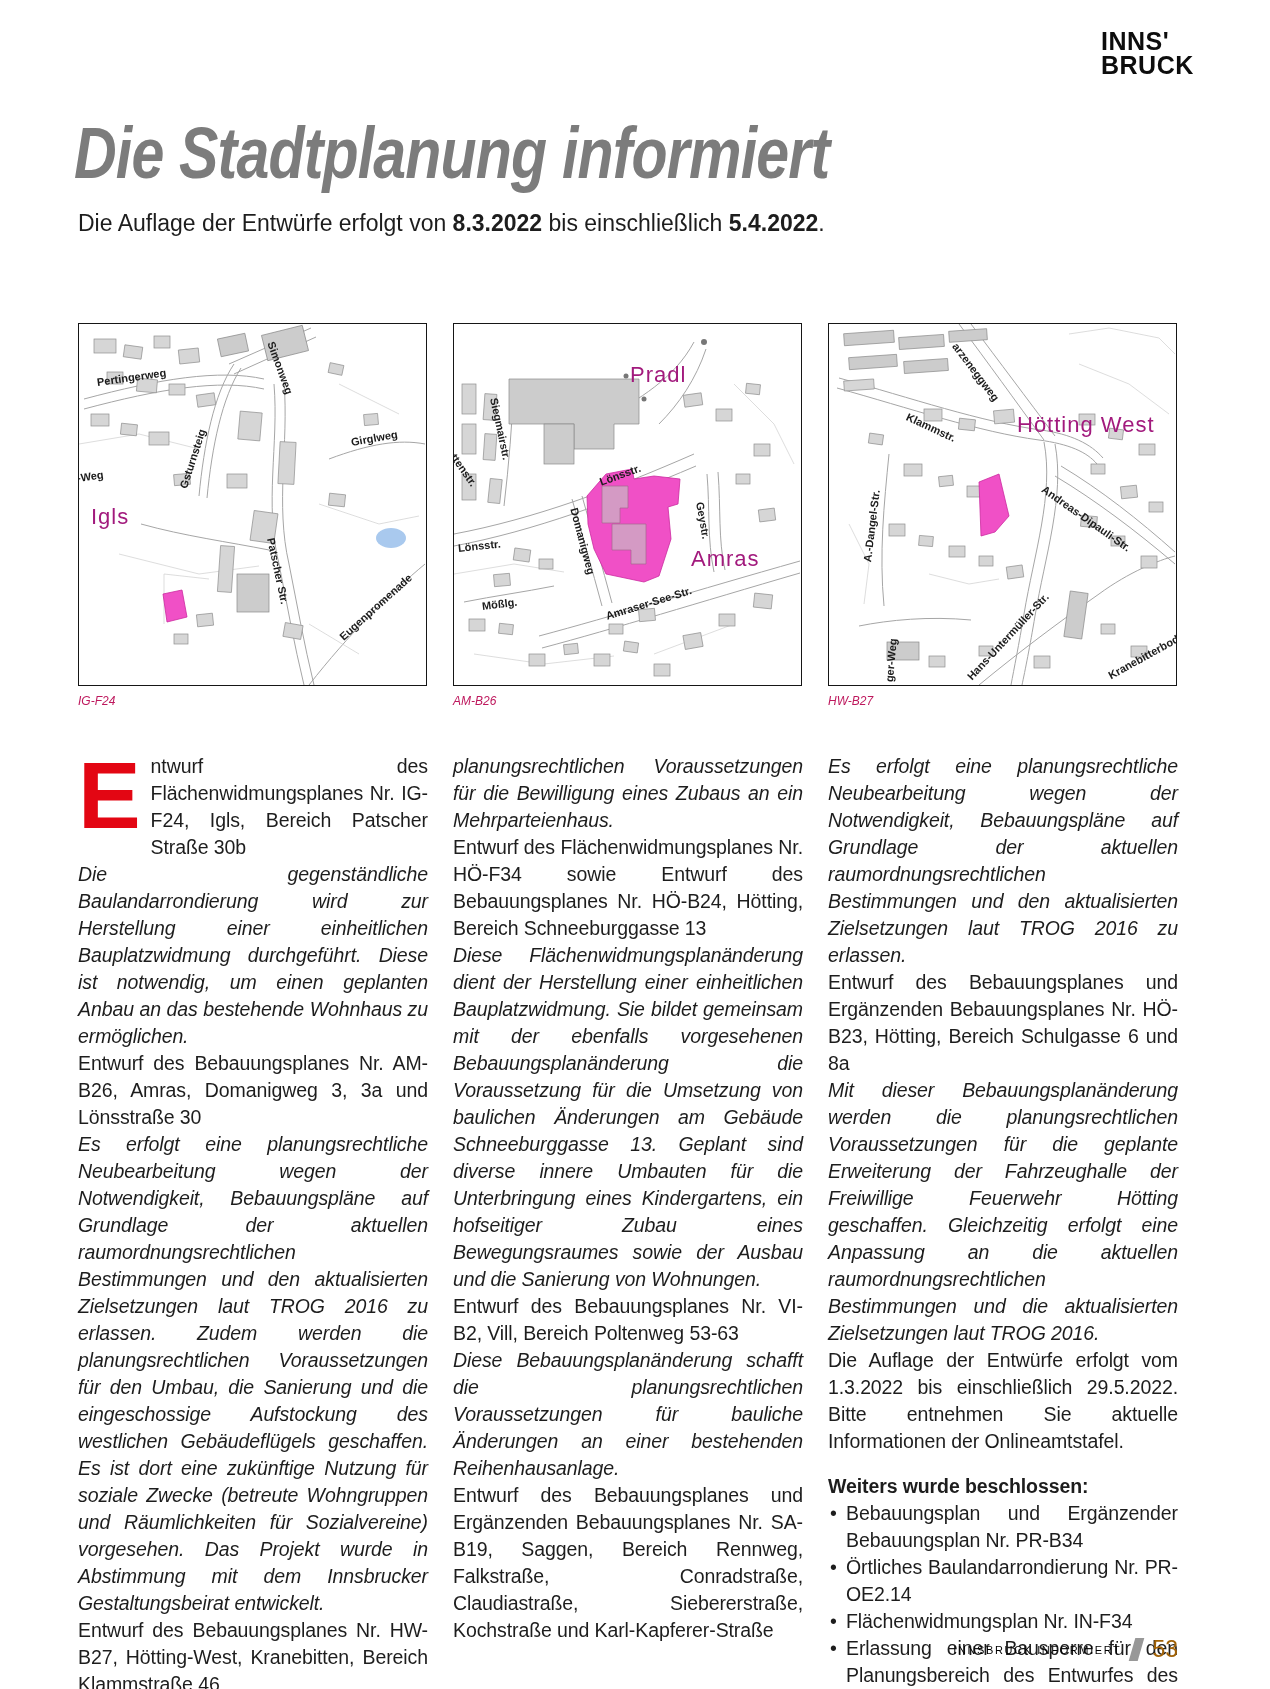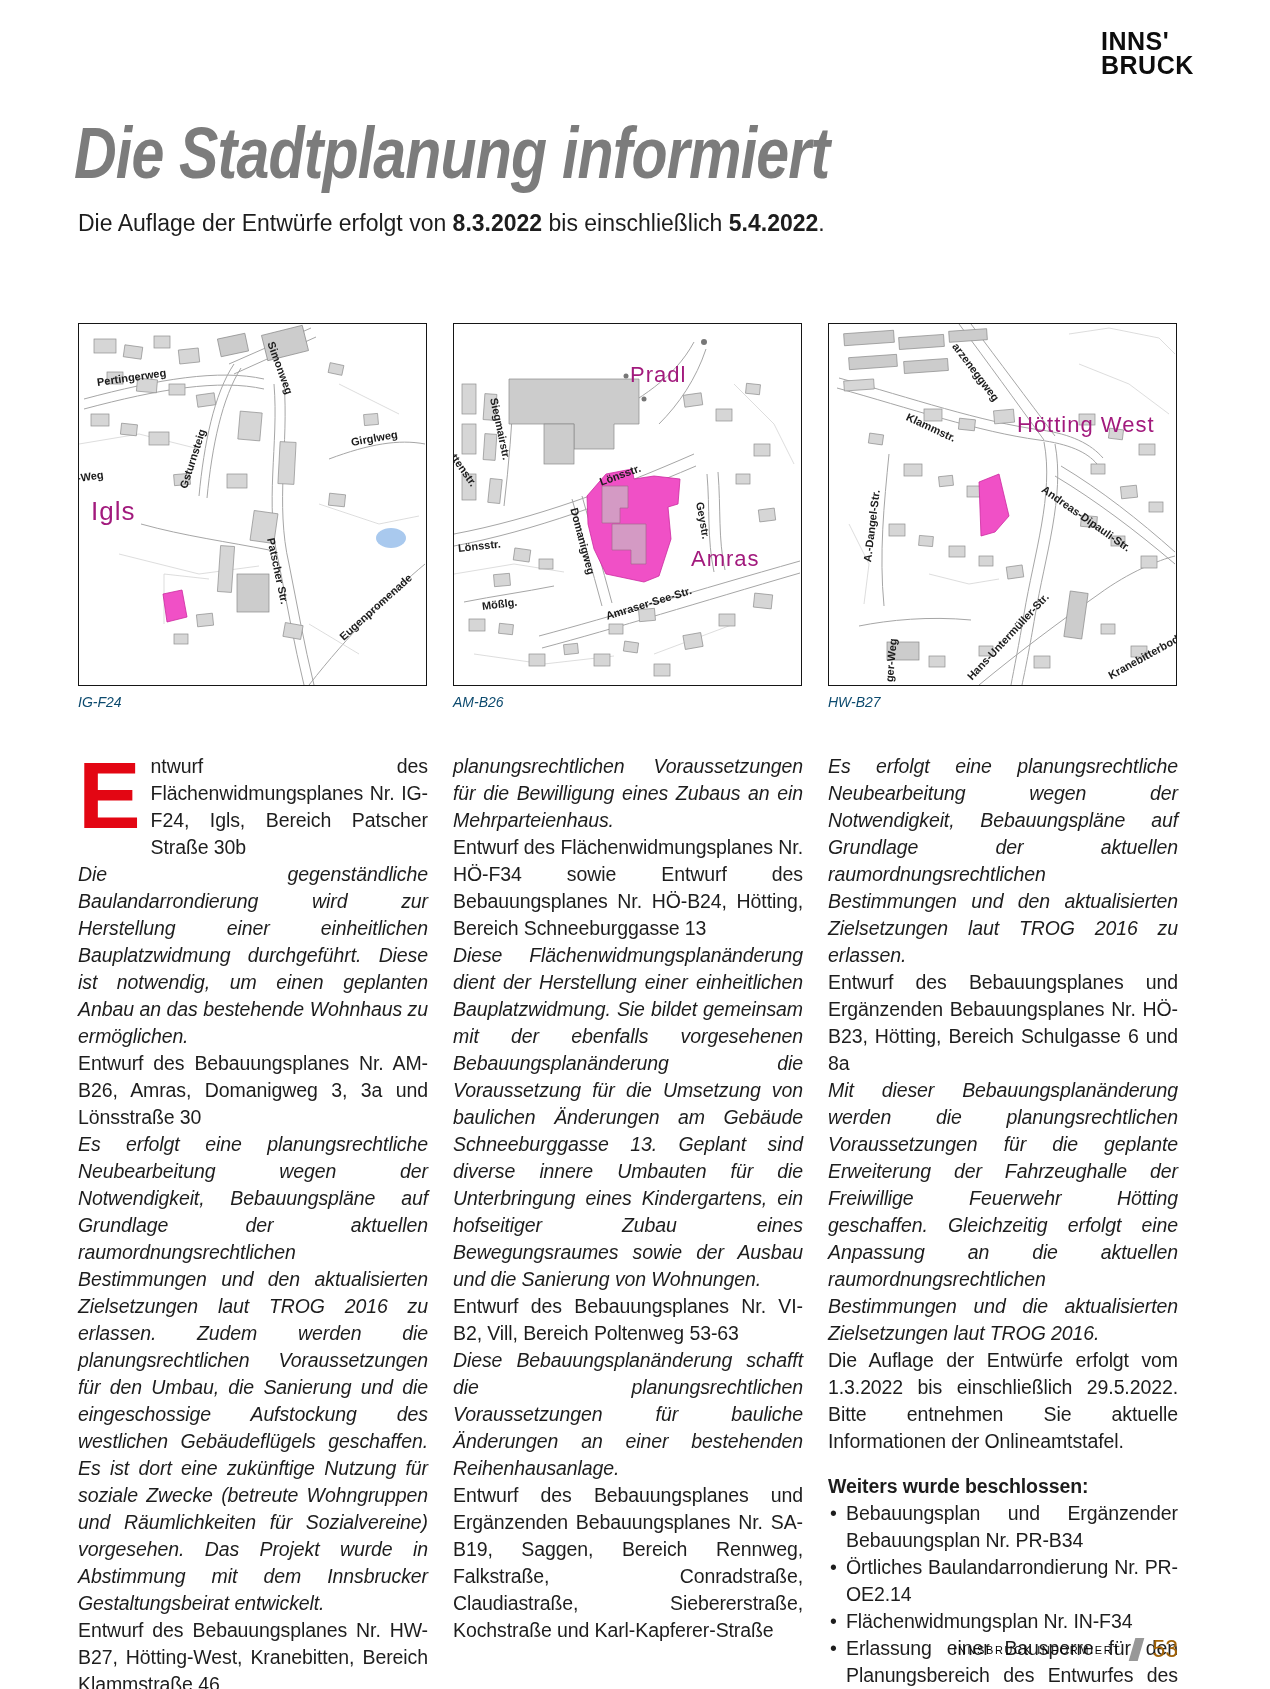--- a/index.html
+++ b/index.html
@@ -20,21 +20,21 @@
   
   .maps-row{position:absolute;left:78px;top:323px;width:1100px;display:flex;gap:25px;}
   .map-block{width:350px;}
   .map-frame{position:relative;width:347px;height:361px;border:1.5px solid #161616;
     background:#fff;overflow:hidden;}
   .map-frame svg{position:absolute;left:0;top:0;}
   .st-label{position:absolute;font-size:11px;font-weight:bold;color:#1c1c1c;
     white-space:nowrap;transform-origin:left center;}
   .area-label{position:absolute;font-size:22px;color:#a21a7d;white-space:nowrap;
     letter-spacing:1px;}
-  .map-caption{margin-top:8px;font-style:italic;font-size:14px;color:#0c4a6e;}
+  .map-caption{margin-top:8px;font-style:italic;font-size:12px;color:#be185d;}
   
   .columns{position:absolute;left:78px;top:753px;width:1100px;display:flex;gap:25px;}
   .col{width:350px;font-size:19.5px;line-height:27px;text-align:justify;
     letter-spacing:-0.1px;}
   .col p{margin:0;}
   .col p.it{font-style:italic;}
   .col p.bold-head{font-weight:bold;margin-top:18px;}
   .dropcap{float:left;color:#e30613;font-weight:bold;font-size:94px;line-height:76px;
     margin:5px 10px 2px 0;}
   ul.decisions{margin:0;padding:0;list-style:none;}
@@ -116,21 +116,21 @@
         <ellipse class="pond" cx="312" cy="214" rx="15" ry="10"></ellipse>
         <polygon class="pink" points="84,270 103,266 108,293 88,298"></polygon>
       </svg>
       <span class="st-label" style="left:18px;top:52px;transform:rotate(-8deg);">Pertingerweg</span>
       <span class="st-label" style="left:192px;top:12px;transform:rotate(70deg);">Simonweg</span>
       <span class="st-label" style="left:104px;top:158px;transform:rotate(-72deg);">Gsturnsteig</span>
       <span class="st-label" style="left:272px;top:112px;transform:rotate(-10deg);">Girglweg</span>
       <span class="st-label" style="left:-2px;top:148px;transform:rotate(-8deg);">-Weg</span>
       <span class="st-label" style="left:192px;top:208px;transform:rotate(78deg);">Patscher Str.</span>
       <span class="st-label" style="left:262px;top:308px;transform:rotate(-42deg);">Eugenpromenade</span>
-      <span class="area-label" style="left:12px;top:172px;font-size:26px;">Igls</span>
+      <span class="area-label" style="left:12px;top:180px;font-size:22px;">Igls</span>
     </div>
     <div class="map-caption">IG-F24</div>
   </div>
 
   <div class="map-block">
     <div class="map-frame">
       <svg width="347" height="361" viewBox="0 0 347 361">
         <path class="road" d="M0,210 C80,195 160,165 240,130"></path>
         <path class="road" d="M0,222 C80,207 160,177 242,142"></path>
         <path class="road" d="M118,175 C128,210 138,245 148,282"></path>

